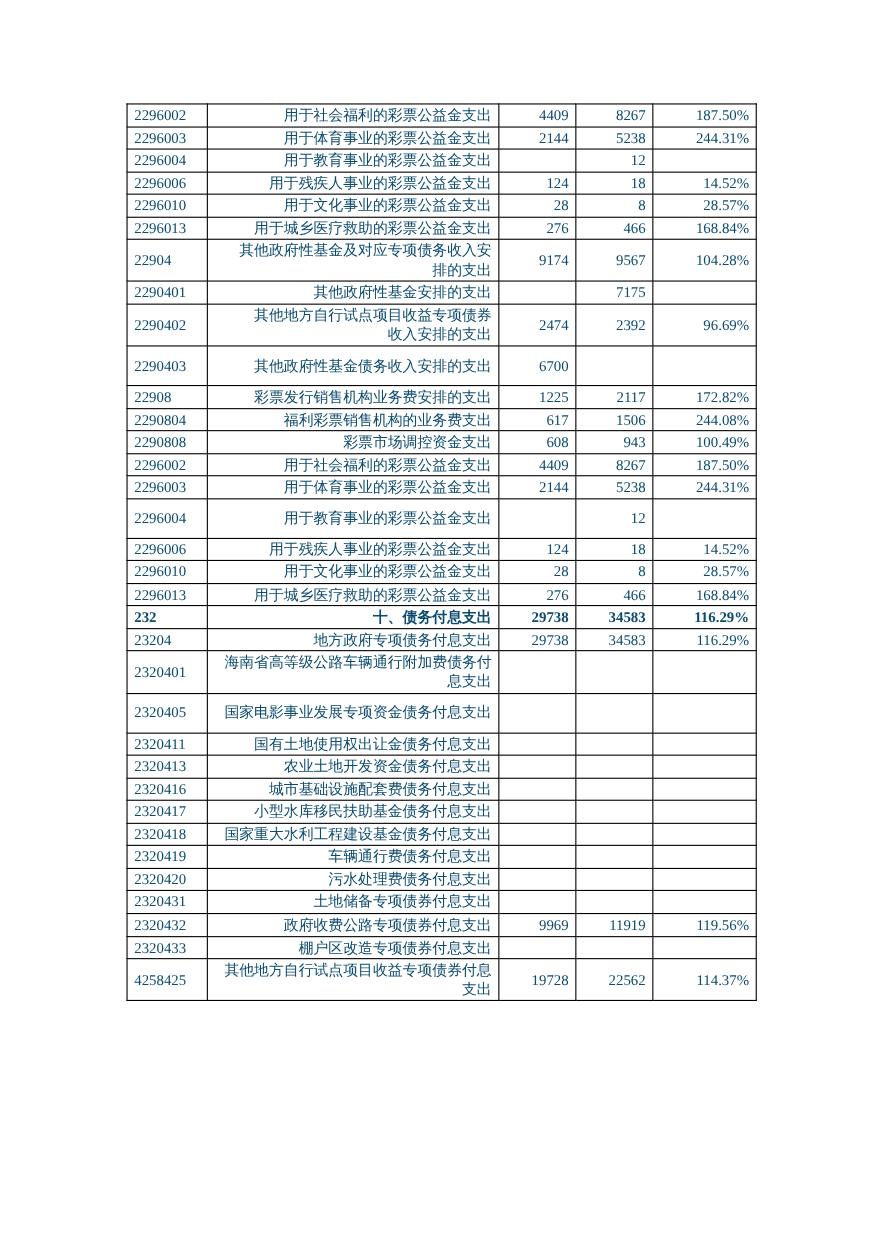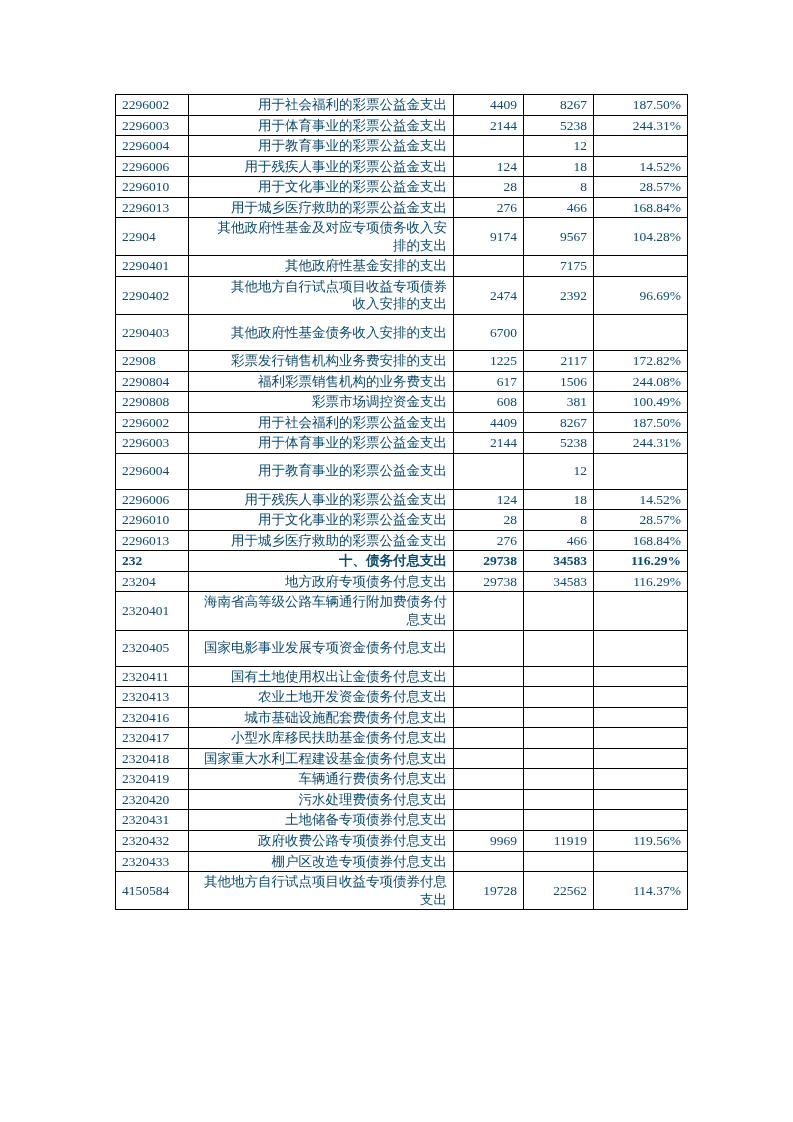--- a/index.html
+++ b/index.html
@@ -135,21 +135,21 @@
           <td class="code">2290804</td>
           <td class="desc indent-2">福利彩票销售机构的业务费支出</td>
           <td class="num">617</td>
           <td class="num">1506</td>
           <td class="num">244.08%</td>
         </tr>
         <tr>
           <td class="code">2290808</td>
           <td class="desc indent-2">彩票市场调控资金支出</td>
           <td class="num">608</td>
-          <td class="num">381</td>
+          <td class="num">943</td>
           <td class="num">100.49%</td>
         </tr>
         <tr>
           <td class="code">2296002</td>
           <td class="desc indent-2">用于社会福利的彩票公益金支出</td>
           <td class="num">4409</td>
           <td class="num">8267</td>
           <td class="num">187.50%</td>
         </tr>
         <tr>
@@ -279,21 +279,21 @@
           <td class="num">119.56%</td>
         </tr>
         <tr>
           <td class="code">2320433</td>
           <td class="desc indent-0">棚户区改造专项债券付息支出</td>
           <td class="num"></td>
           <td class="num"></td>
           <td class="num"></td>
         </tr>
         <tr>
-          <td class="code">4150584</td>
+          <td class="code">4258425</td>
           <td class="desc indent-0">其他地方自行试点项目收益专项债券付息支出</td>
           <td class="num">19728</td>
           <td class="num">22562</td>
           <td class="num">114.37%</td>
         </tr>
       </tbody>
   </table>
 </div>
 
 </body></html>

